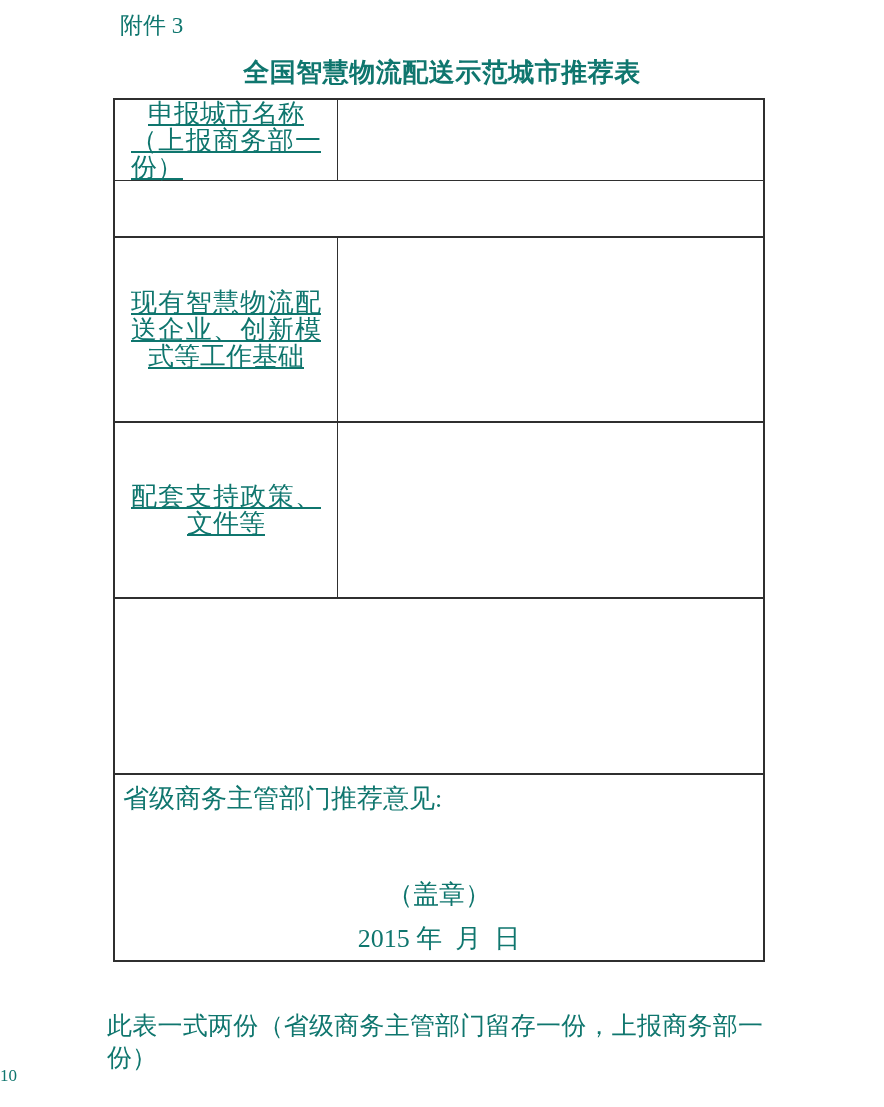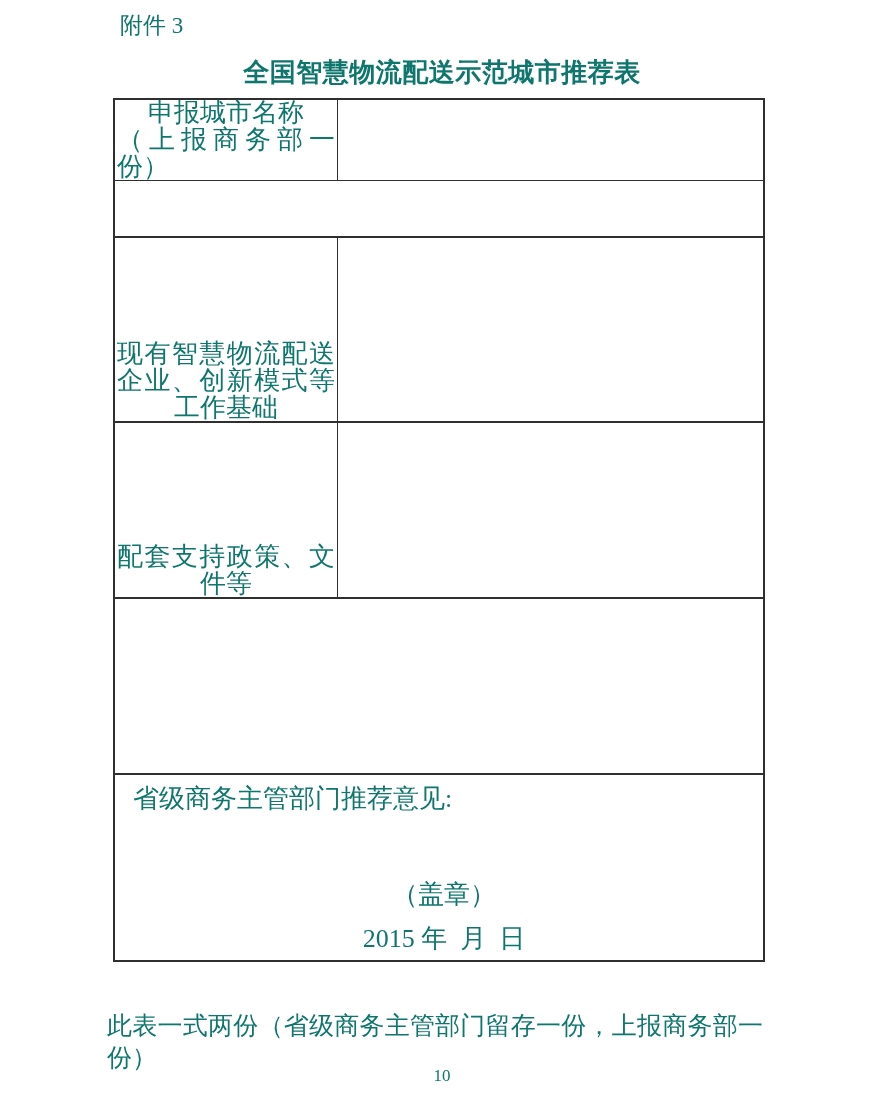--- a/index.html
+++ b/index.html
@@ -40,30 +40,31 @@
     background: #ffffff;
   }
   .frow { display: flex; border-bottom: 2px solid #2f2f2f; }
   .frow.thin-divider { border-bottom-width: 1px; }
   .frow.last { border-bottom: none; }
   .r1 { height: 80px; }
   .r2 { height: 55px; }
   .r3 { height: 174px; }
   .r4 { height: 183px; }
   .r5 { height: 174px; }
-  .r6 { height: 185px; margin-left: 10px; }
+  .r6 { height: 185px; }
   .label-cell {
     width: 223px;
     box-sizing: border-box;
     border-right: 1px solid #2f2f2f;
     display: flex;
-    align-items: flex-end;
-    padding: 0 2px;
+    align-items: center;
+    padding: 0 16px;
     font-size: 26px;
     line-height: 27px;
+    text-decoration: underline;
   }
   .label-inner { width: 100%; }
   .align-justify { text-align: justify; text-align-last: left; }
   .align-justify-center { text-align: justify; text-align-last: center; }
   .align-center { text-align: center; }
   .value-cell { flex: 1; }
   .rec-cell {
     box-sizing: border-box;
     width: 100%;
     padding: 10px 8px 0 8px;
@@ -81,21 +82,21 @@
     line-height: 32px;
     text-align: justify;
     text-align-last: left;
     margin-top: 44px;
   }
   .page-number {
     position: absolute;
     left: 0;
     top: 1066px;
     width: 884px;
-    text-align: center;
+    text-align: left;
     font-size: 17px;
   }
 </style>
 </head>
 <body>
 
 <div class="page">
 
   <div class="attachment-label">附件 3</div>
 

